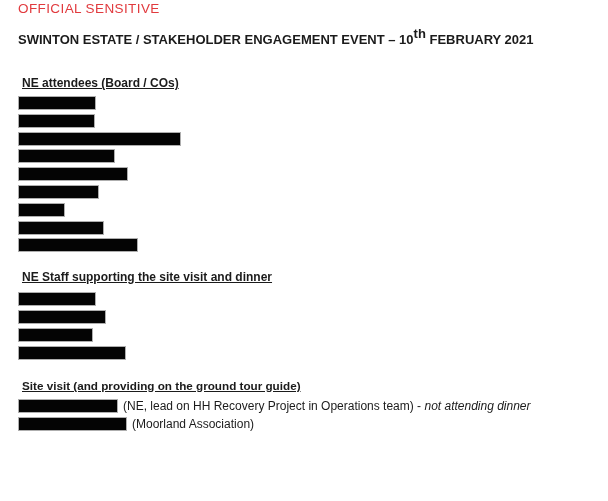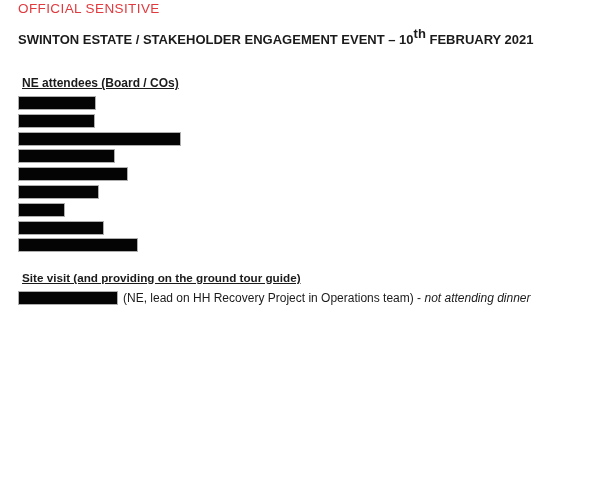--- a/index.html
+++ b/index.html
@@ -105,26 +105,40 @@
         <div class="bar" style="width: 81px;"></div>
 
         <div class="bar" style="width: 47px;"></div>
 
         <div class="bar" style="width: 86px;"></div>
 
         <div class="bar" style="width: 120px;"></div>
       </div>
   </section>
 
+  <section class="sec-staff">
+    <h2>NE Staff supporting the site visit and dinner</h2>
+    <div class="bars">
+
+        <div class="bar" style="width: 78px;"></div>
+
+        <div class="bar" style="width: 88px;"></div>
+
+        <div class="bar" style="width: 75px;"></div>
+
+        <div class="bar" style="width: 108px;"></div>
+      </div>
+  </section>
 
   <section class="sec-site">
     <h2>Site visit (and providing on the ground tour guide)</h2>
     <div class="entries">
 
         <div class="entry"><span class="bar-inline" style="width: 100px;"></span><span>(NE, lead on HH Recovery Project in Operations team) - </span><em>not attending dinner</em></div>
 
 
 
+        <div class="entry"><span class="bar-inline" style="width: 109px;"></span><span>(Moorland Association)</span><em></em></div>
 
       </div>
   </section>
 
 </div>
 
 </body></html>

